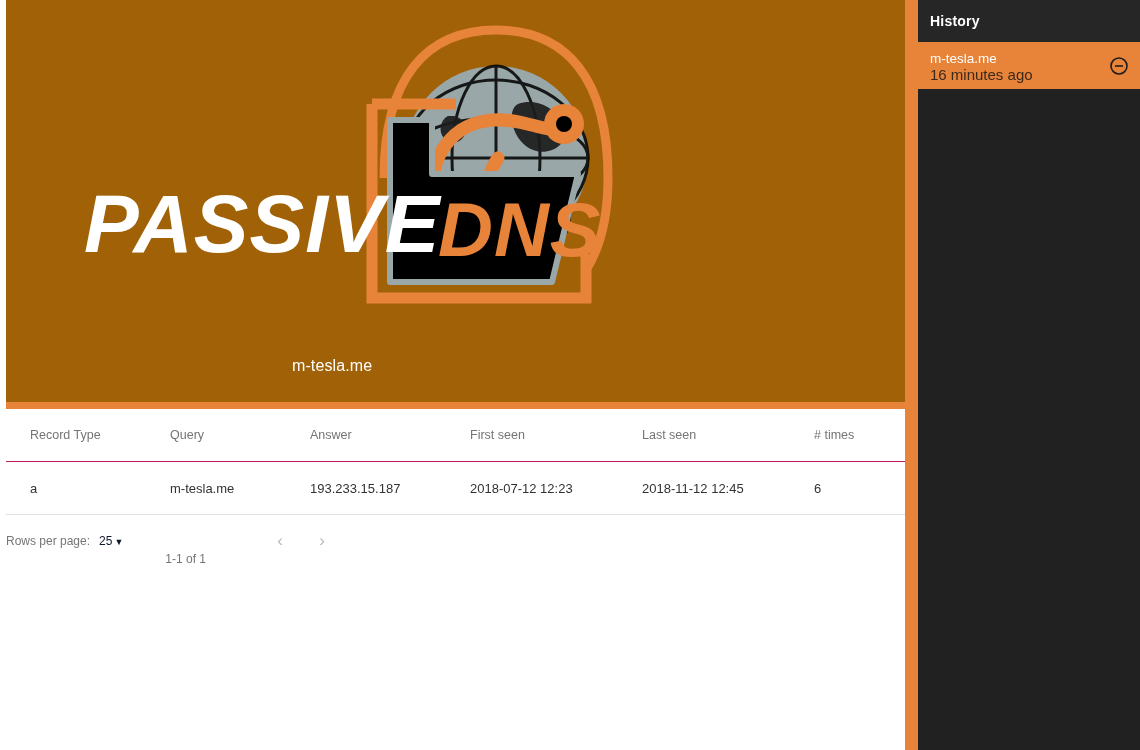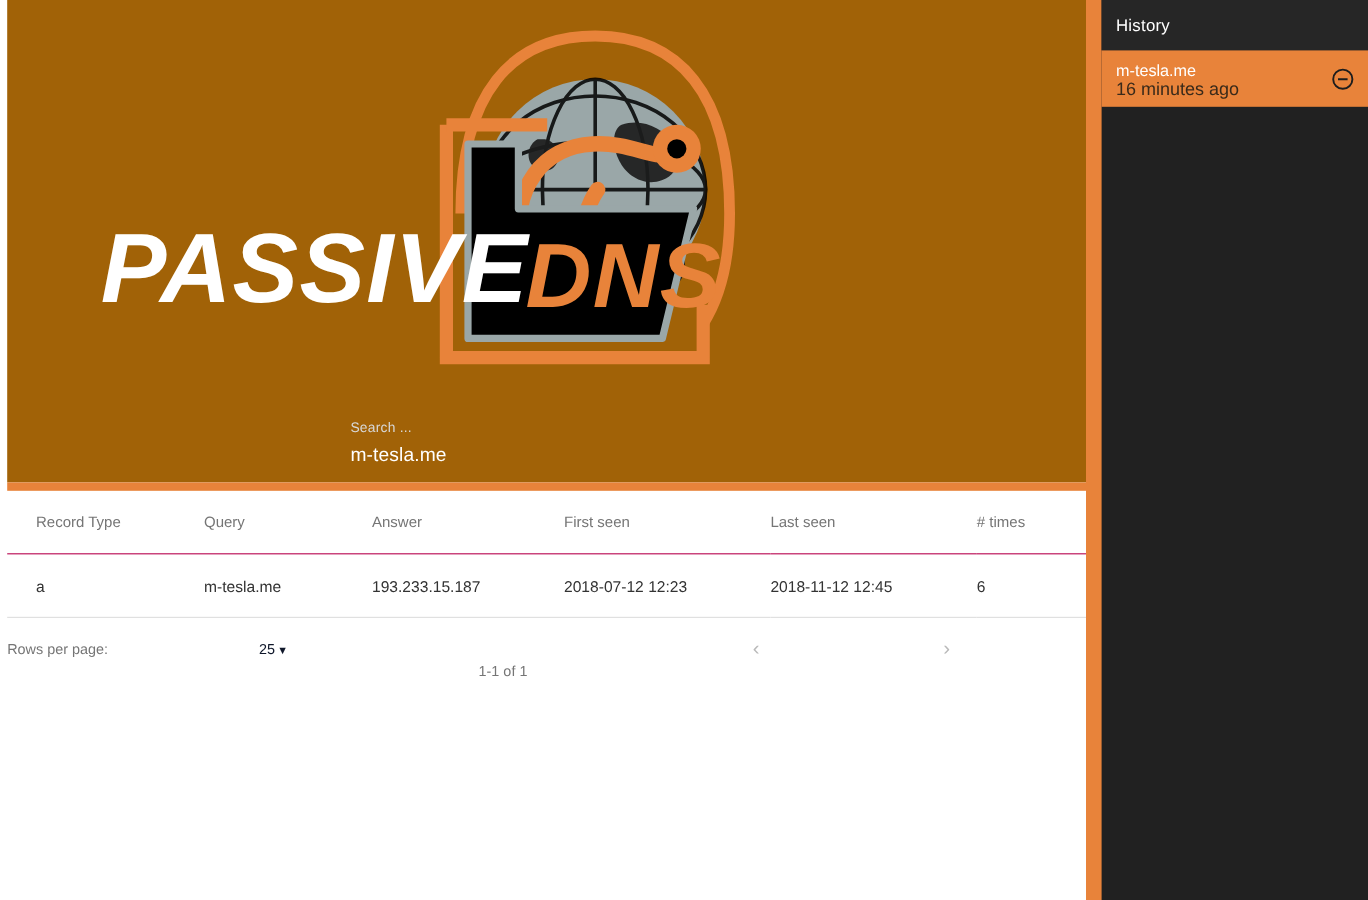--- a/index.html
+++ b/index.html
@@ -125,21 +125,21 @@
   .c2 { width: 160px; }
   .c3 { width: 172px; }
   .c4 { width: 172px; }
   .c5 { width: 111px; }
   th.c1, td.c1 { padding-left: 0 !important; }
 
   
   .pagination {
     display: flex;
     align-items: center;
-    justify-content: space-between;
+    justify-content: flex-start;
     height: 52px;
     padding-right: 102px;
     color: #757575;
     font-size: 12px;
     user-select: none;
   }
   .rows-label { margin-right: 9px; }
   .rows-select {
     display: inline-flex;
     align-items: center;
@@ -186,21 +186,21 @@
     height: 750px;
     background: #212121;
   }
   .history-header {
     height: 42px;
     display: flex;
     align-items: center;
     padding-left: 12px;
     color: #ffffff;
     font-size: 14px;
-    font-weight: normal;
+    font-weight: bold;
     background: #262626;
     letter-spacing: .2px;
   }
   .history-list {
     position: relative;
   }
   .history-item {
     position: relative;
     background: #e8833a;
     height: 47px;
@@ -280,21 +280,20 @@
 
           <path d="M324 112 L366 112 L366 166 L512 166 L486 274 L324 274 Z" fill="#000000" stroke="#9aa7a8" stroke-width="6" stroke-linejoin="round"></path>
 
           <text x="18" y="244" font-family="'Liberation Sans', sans-serif" font-size="82" font-weight="bold" font-style="italic" fill="#ffffff" letter-spacing="1">PASSIVE</text>
 
           <text x="372" y="248" font-family="'Liberation Sans', sans-serif" font-size="76" font-weight="bold" font-style="italic" fill="#e8833a" letter-spacing="1">DNS</text>
         </svg>
       </div>
 
       <div class="search-block">
-        <div class="search-label">Search ...</div>
         <input class="search-value" type="text" value="m-tesla.me" style="">
       </div>
     </div>
 
     <div class="hero-divider"></div>
 
     <div class="table-area">
       <table class="results">
         <thead>
           <tr>

